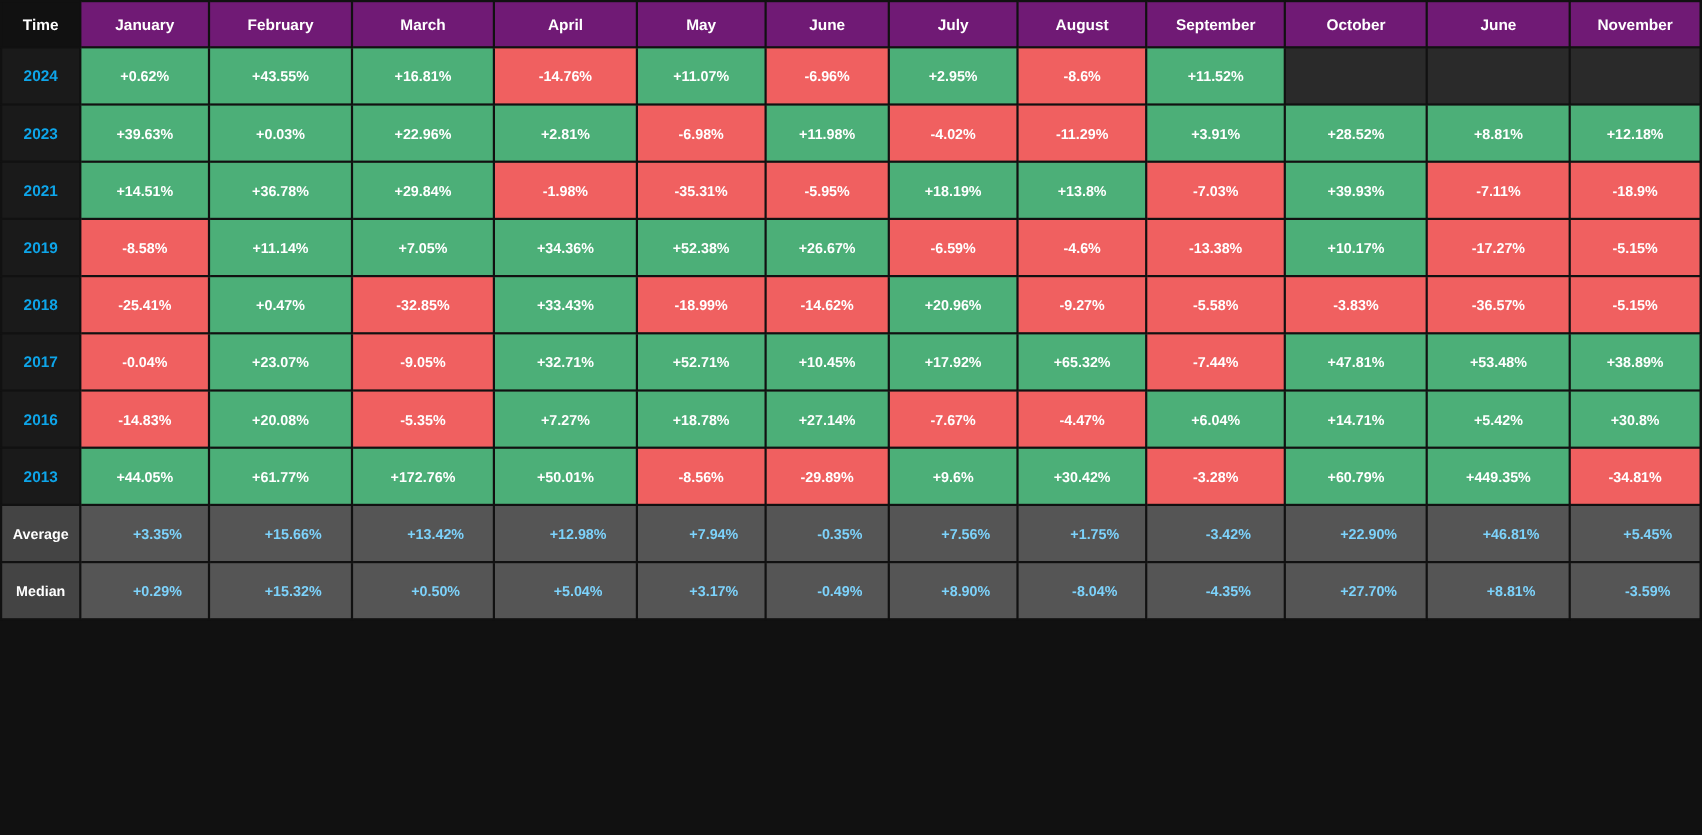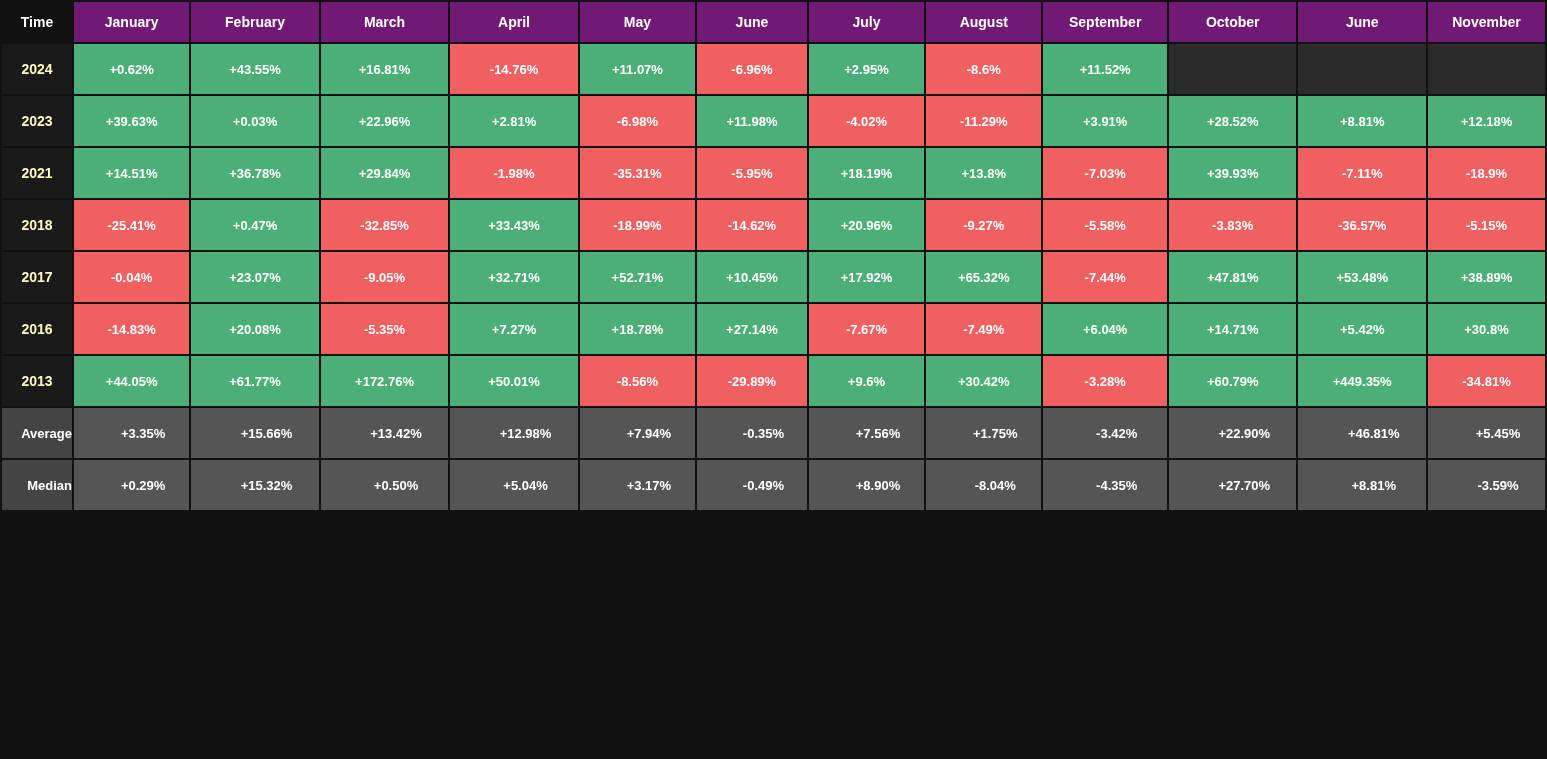--- a/index.html
+++ b/index.html
@@ -24,36 +24,35 @@
       background: #701a75;
       color: #fff;
       font-size: 14px;
       height: 42px;
     }
     thead th:first-child {
       background: #111;
     }
     td.year-cell {
       background: #1a1a1a;
-      color: #fef9c3;
+      color: #0ea5e9;
       font-size: 14px;
       width: 72px;
     }
     td.avg-cell, td.median-cell {
       background: #555;
-      color: #ffffff;
+      color: #7dd3fc;
       font-size: 13px;
       padding-left: 23px;
     }
     td.avg-year, td.median-year {
       background: #444;
       color: #fff;
       font-size: 13px;
       font-weight: bold;
-      text-align: right;
     }
     td.positive {
       background: #4caf78;
       color: #fff;
     }
     td.negative {
       background: #f06060;
       color: #fff;
     }
     td.empty {
@@ -121,20 +120,35 @@
         <td class="negative">-35.31%</td>
         <td class="negative">-5.95%</td>
         <td class="positive">+18.19%</td>
         <td class="positive">+13.8%</td>
         <td class="negative">-7.03%</td>
         <td class="positive">+39.93%</td>
         <td class="negative">-7.11%</td>
         <td class="negative">-18.9%</td>
       </tr>
       <tr>
+        <td class="year-cell">2019</td>
+        <td class="negative">-8.58%</td>
+        <td class="positive">+11.14%</td>
+        <td class="positive">+7.05%</td>
+        <td class="positive">+34.36%</td>
+        <td class="positive">+52.38%</td>
+        <td class="positive">+26.67%</td>
+        <td class="negative">-6.59%</td>
+        <td class="negative">-4.6%</td>
+        <td class="negative">-13.38%</td>
+        <td class="positive">+10.17%</td>
+        <td class="negative">-17.27%</td>
+        <td class="negative">-5.15%</td>
+      </tr>
+      <tr>
         <td class="year-cell">2018</td>
         <td class="negative">-25.41%</td>
         <td class="positive">+0.47%</td>
         <td class="negative">-32.85%</td>
         <td class="positive">+33.43%</td>
         <td class="negative">-18.99%</td>
         <td class="negative">-14.62%</td>
         <td class="positive">+20.96%</td>
         <td class="negative">-9.27%</td>
         <td class="negative">-5.58%</td>
@@ -159,21 +173,21 @@
       </tr>
       <tr>
         <td class="year-cell">2016</td>
         <td class="negative">-14.83%</td>
         <td class="positive">+20.08%</td>
         <td class="negative">-5.35%</td>
         <td class="positive">+7.27%</td>
         <td class="positive">+18.78%</td>
         <td class="positive">+27.14%</td>
         <td class="negative">-7.67%</td>
-        <td class="negative">-7.49%</td>
+        <td class="negative">-4.47%</td>
         <td class="positive">+6.04%</td>
         <td class="positive">+14.71%</td>
         <td class="positive">+5.42%</td>
         <td class="positive">+30.8%</td>
       </tr>
       <tr>
         <td class="year-cell">2013</td>
         <td class="positive">+44.05%</td>
         <td class="positive">+61.77%</td>
         <td class="positive">+172.76%</td>

